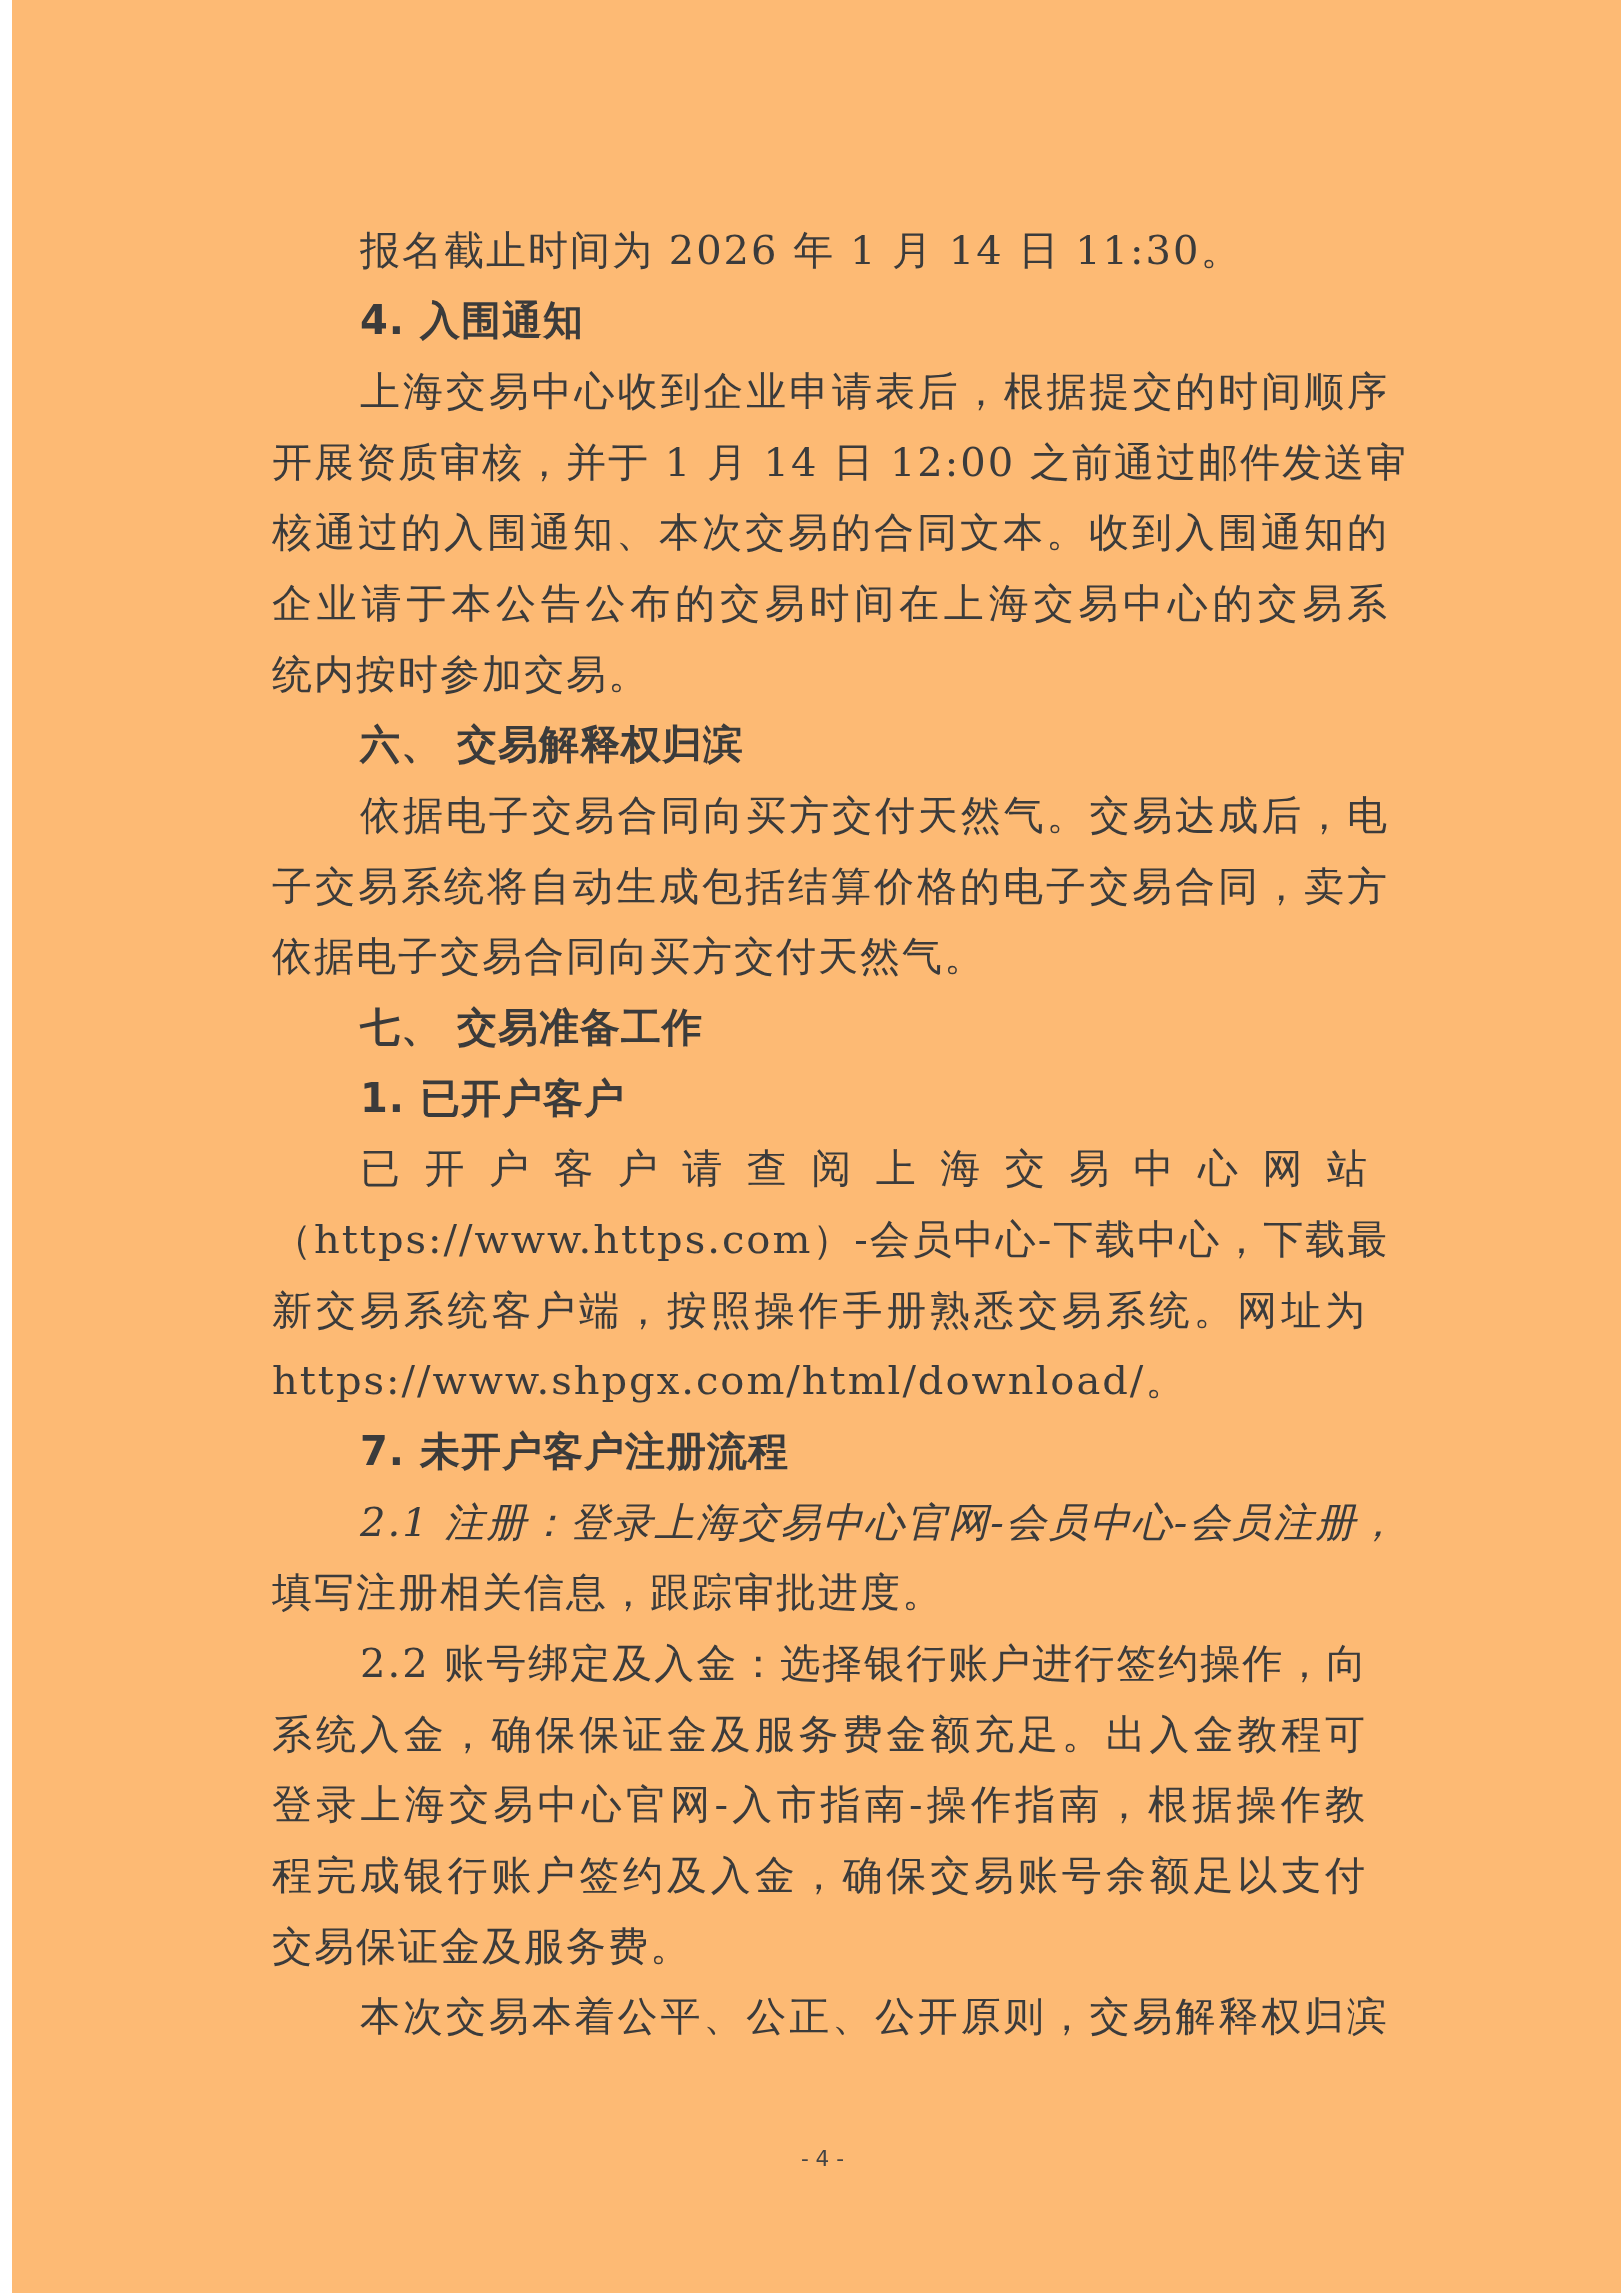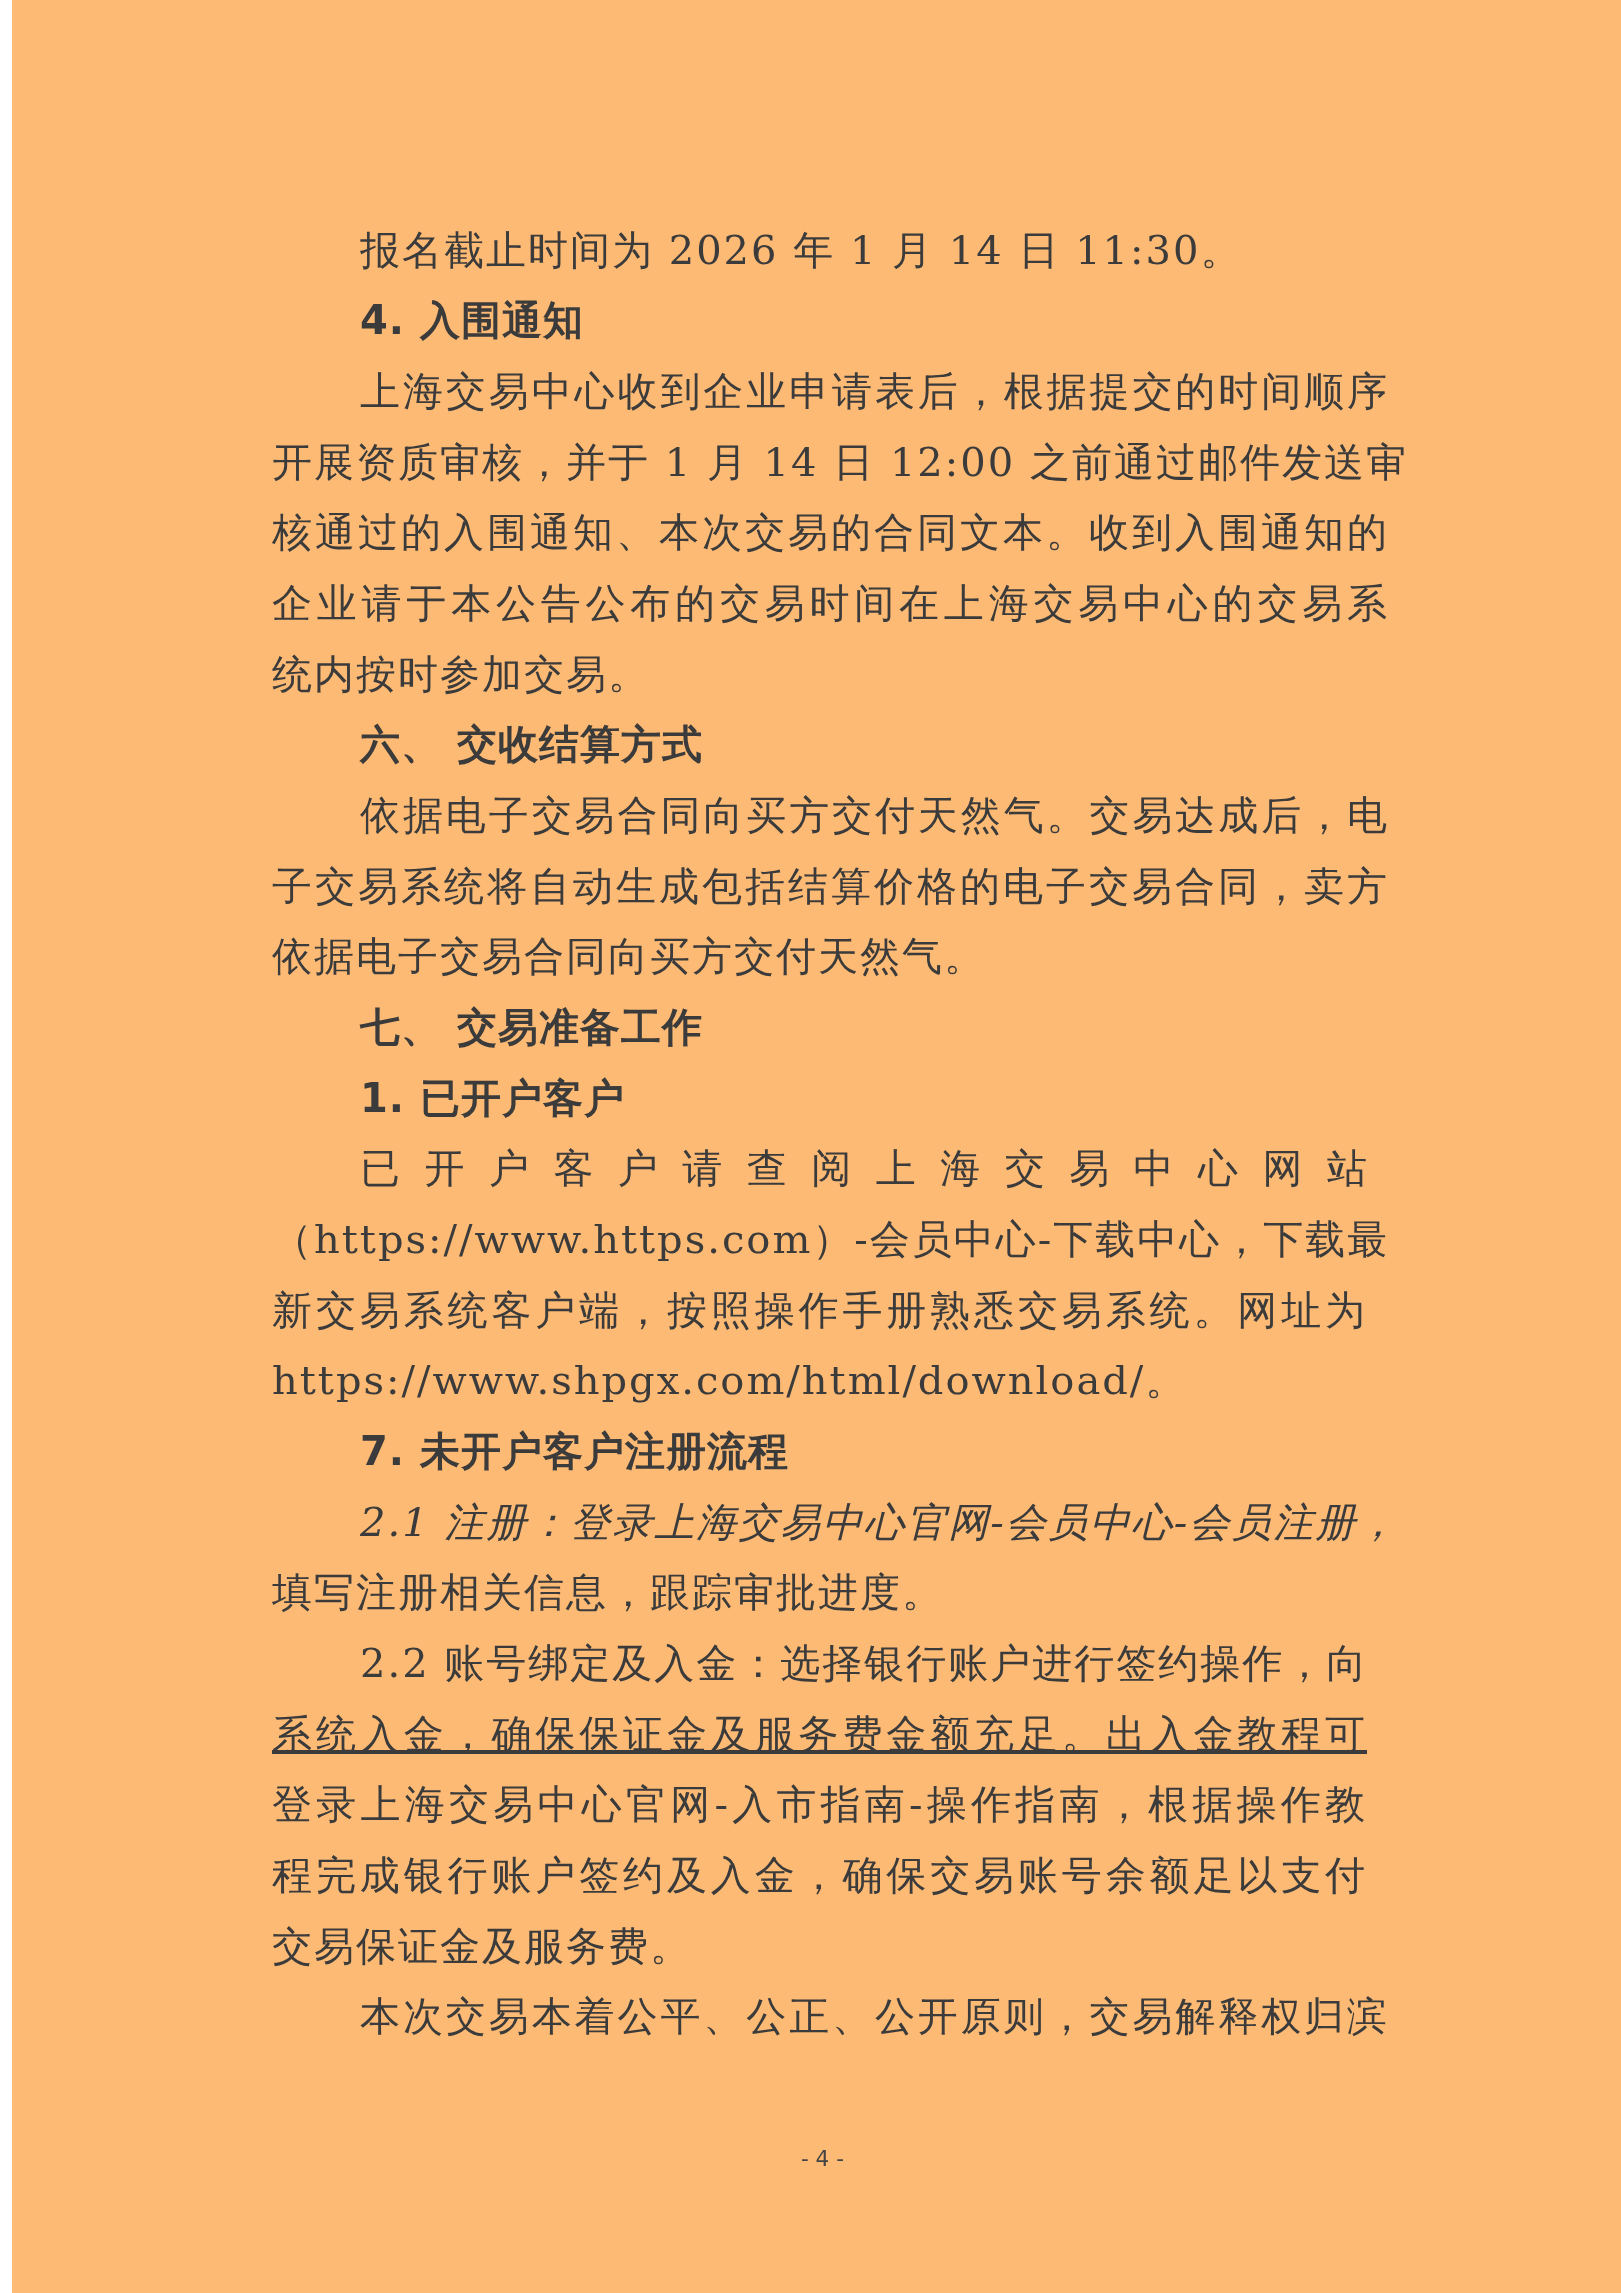--- a/index.html
+++ b/index.html
@@ -74,35 +74,35 @@
 
 <div class="page">
   <div id="lines">
       <div class="line indent last" style="top: 215px;">报名截止时间为 2026 年 1 月 14 日 11:30。</div>
       <div class="line indent heading" style="top: 285px;">4. 入围通知</div>
       <div class="line indent full" style="top: 356px;">上海交易中心收到企业申请表后，根据提交的时间顺序</div>
       <div class="line full" style="top: 427px;">开展资质审核，并于 1 月 14 日 12:00 之前通过邮件发送审</div>
       <div class="line full" style="top: 497px;">核通过的入围通知、本次交易的合同文本。收到入围通知的</div>
       <div class="line full" style="top: 568px;">企业请于本公告公布的交易时间在上海交易中心的交易系</div>
       <div class="line last" style="top: 639px;">统内按时参加交易。</div>
-      <div class="line indent heading" style="top: 709px;">六、 交收结算方式</div>
+      <div class="line indent heading" style="top: 709px;">六、 交易解释权归滨</div>
       <div class="line indent full" style="top: 780px;">依据电子交易合同向买方交付天然气。交易达成后，电</div>
       <div class="line full" style="top: 851px;">子交易系统将自动生成包括结算价格的电子交易合同，卖方</div>
       <div class="line last" style="top: 921px;">依据电子交易合同向买方交付天然气。</div>
       <div class="line indent heading" style="top: 992px;">七、 交易准备工作</div>
       <div class="line indent heading" style="top: 1063px;">1. 已开户客户</div>
       <div class="line indent narrow spread" style="top: 1133px; white-space: normal; word-break: break-all;">已开户客户请查阅上海交易中心网站</div>
       <div class="line narrow" style="top: 1204px;">（https://www.https.com）-会员中心-下载中心，下载最</div>
       <div class="line narrow" style="top: 1275px;">新交易系统客户端，按照操作手册熟悉交易系统。网址为</div>
       <div class="line last" style="top: 1345px;">https://www.shpgx.com/html/download/。</div>
       <div class="line indent heading" style="top: 1416px;">7. 未开户客户注册流程</div>
       <div class="line indent full" style="top: 1487px; font-style: italic;">2.1 注册：登录上海交易中心官网-会员中心-会员注册，</div>
       <div class="line last" style="top: 1557px;">填写注册相关信息，跟踪审批进度。</div>
       <div class="line indent narrow" style="top: 1628px;">2.2 账号绑定及入金：选择银行账户进行签约操作，向</div>
-      <div class="line narrow" style="top: 1699px; text-decoration: underline;">系统入金，确保保证金及服务费金额充足。出入金教程可</div>
+      <div class="line narrow" style="top: 1699px;">系统入金，确保保证金及服务费金额充足。出入金教程可</div>
       <div class="line narrow" style="top: 1769px;">登录上海交易中心官网-入市指南-操作指南，根据操作教</div>
       <div class="line narrow" style="top: 1840px;">程完成银行账户签约及入金，确保交易账号余额足以支付</div>
       <div class="line last" style="top: 1911px;">交易保证金及服务费。</div>
       <div class="line indent full" style="top: 1981px;">本次交易本着公平、公正、公开原则，交易解释权归滨</div>
     </div>
   <div class="page-number">- 4 -</div>
 </div>
 
 
 </body></html>

